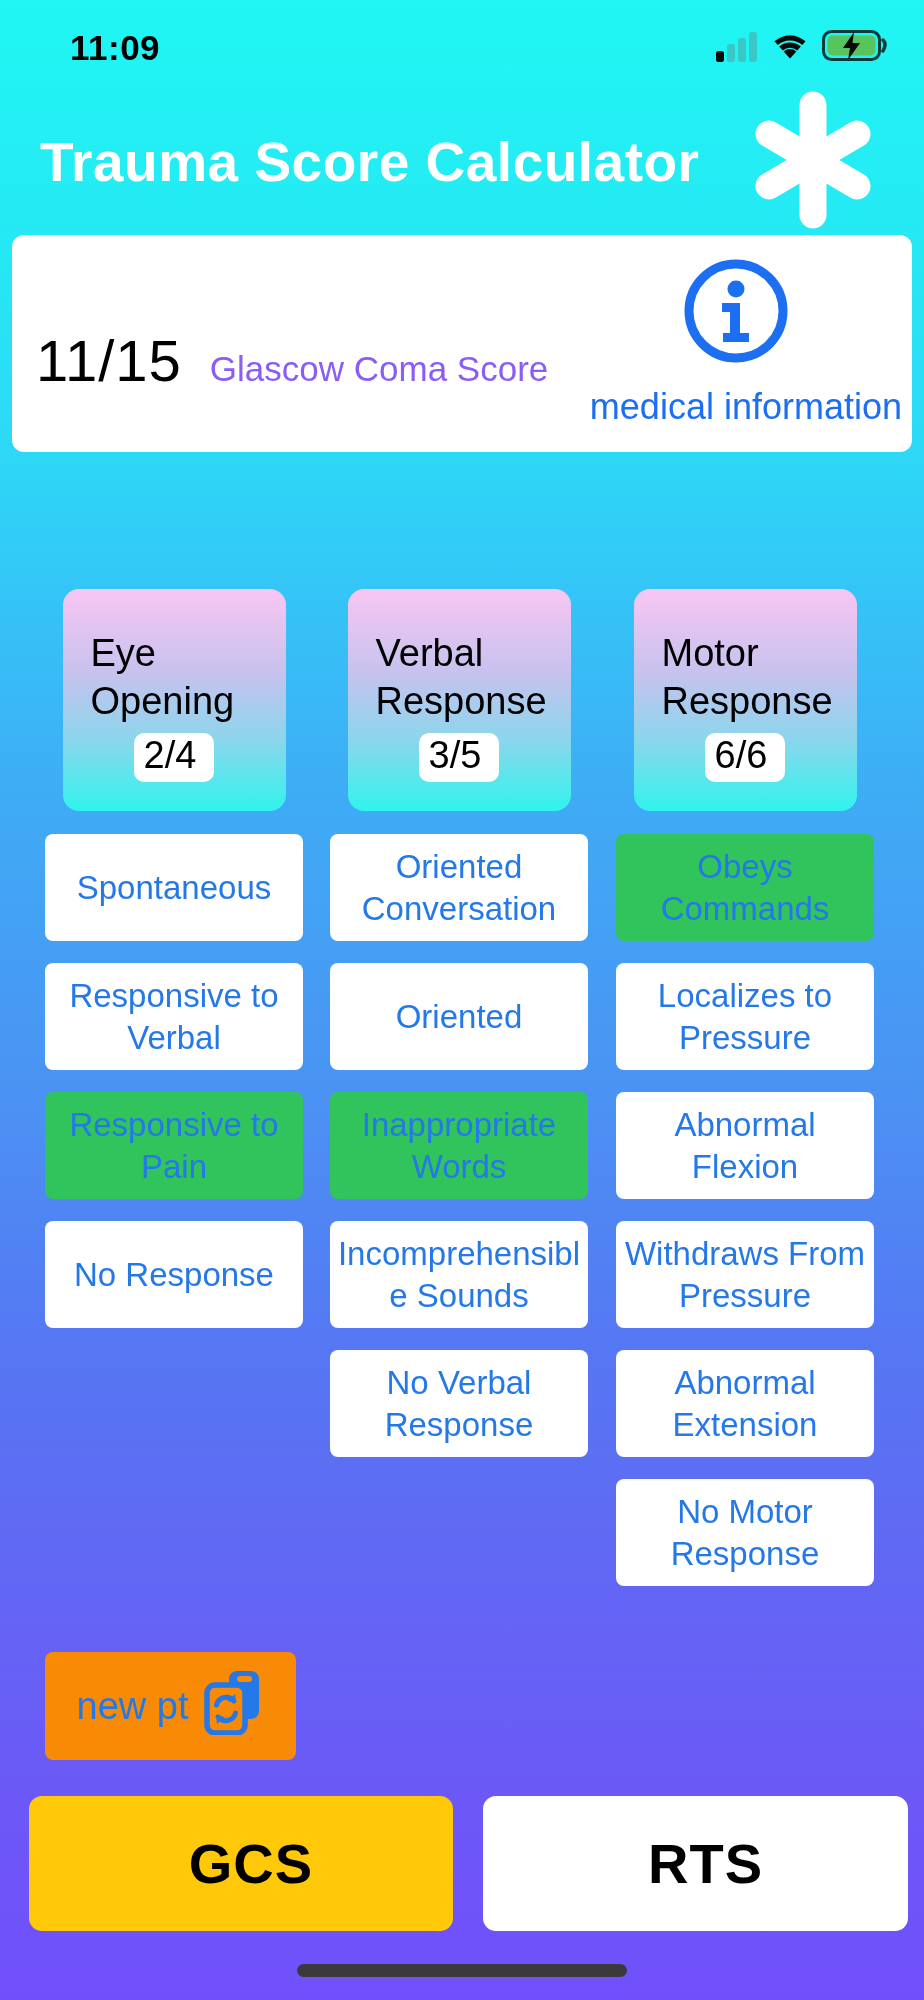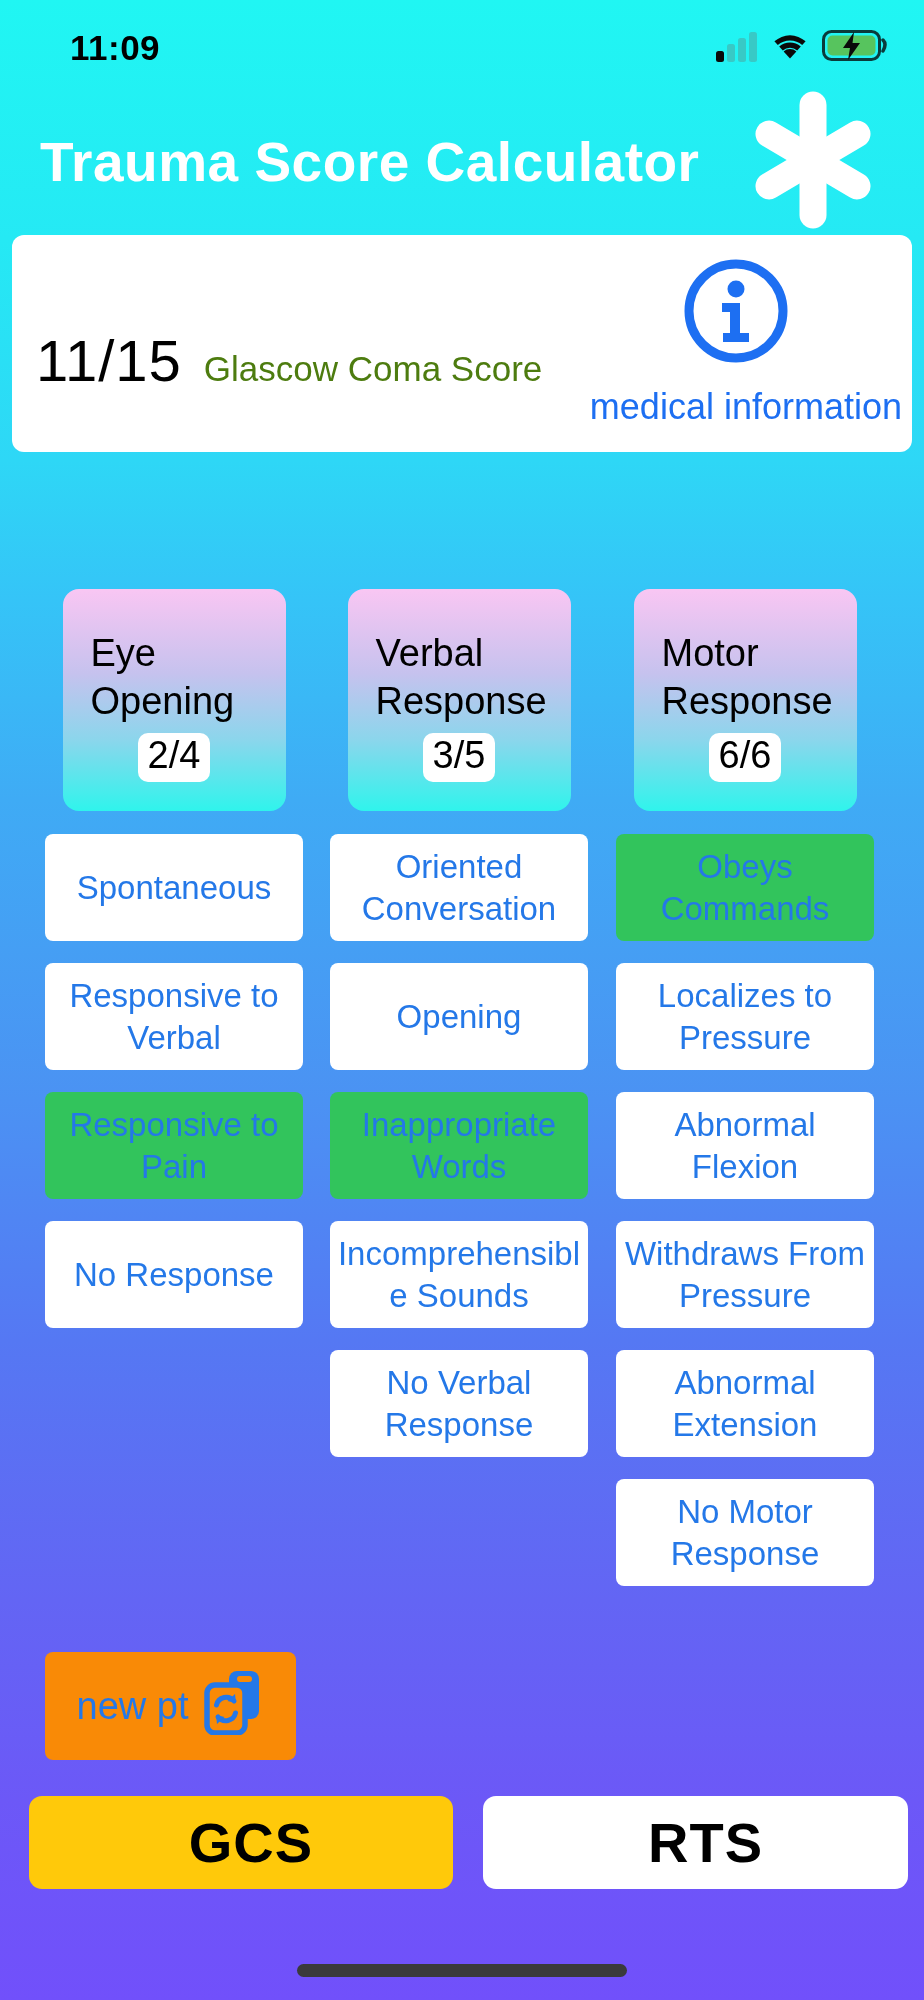--- a/index.html
+++ b/index.html
@@ -46,21 +46,21 @@
   
   .score-card {
     position: absolute; top: 235px; left: 12px; width: 900px; height: 217px;
     background: #fff; border-radius: 12px;
   }
   .score-row {
     position: absolute; left: 24px; top: 92px;
     display: flex; align-items: baseline;
   }
   .total-score { font-size: 58px; color: #000; font-weight: 400; letter-spacing: 1px; }
-  .score-label { font-size: 35px; color: #4d7c0f; margin-left: 22px; }
+  .score-label { font-size: 35px; color: #8b5cf6; margin-left: 28px; }
   .info-icon-wrap { position: absolute; left: 668px; top: 20px; cursor: pointer; }
   .medical-link {
     position: absolute; right: 10px; bottom: 24px;
     font-size: 36px; color: var(--link-blue); cursor: pointer;
   }
 
   
   .columns-row { position: absolute; top: 588px; left: 0; width: 924px; }
   .gcs-column { position: absolute; top: 0; width: 258px; }
   .gcs-column.c0 { left: 45px; }
@@ -72,21 +72,21 @@
     border-radius: 16px;
     background: linear-gradient(180deg, #F9C6F3 0%, #C6C2EE 38%, #8BD6EC 68%, #2FF4EC 100%);
     padding: 40px 0 0 28px;
     display: flex; flex-direction: column;
   }
   .tile-label {
     font-size: 38px; color: #000; line-height: 48px; max-width: 180px;
   }
   .tile-score-badge {
     align-self: center; margin-top: 8px; margin-left: -28px;
-    background: #fff; border-radius: 10px; padding: 1px 10px 5px 10px;
+    background: #fff; border-radius: 10px; padding: 1px 18px 5px 10px;
     font-size: 38px; color: #000;
   }
 
   .option-button {
     width: 258px; height: 107px; margin-bottom: 22px;
     background: #fff; border-radius: 8px; border: none;
     display: flex; align-items: center; justify-content: center;
     text-align: center;
     font-family: inherit;
     font-size: 33px; color: var(--accent-blue); line-height: 42px;
@@ -95,21 +95,21 @@
   .option-button.selected { background: var(--selected-green); }
 
   
   .new-pt-button {
     position: absolute; left: 45px; top: 1652px; width: 251px; height: 108px;
     background: var(--new-pt-orange); border: none; border-radius: 8px;
     display: flex; align-items: center; justify-content: center; gap: 14px;
     font-family: inherit; font-size: 38px; color: var(--accent-blue); cursor: pointer;
   }
   .tab-button {
-    position: absolute; top: 1796px; height: 93px;
+    position: absolute; top: 1796px; height: 135px;
     border: none; border-radius: 13px;
     display: flex; align-items: center; justify-content: center;
     font-family: inherit; font-size: 56px; font-weight: 700; color: #000;
     letter-spacing: 1px; cursor: pointer; padding-left: 20px;
   }
   .gcs-tab { left: 29px; width: 424px; background: var(--gcs-yellow); }
   .rts-tab { left: 483px; width: 425px; background: #fff; }
 
   .home-indicator {
     position: absolute; left: 297px; top: 1964px; width: 330px; height: 13px;
@@ -188,21 +188,21 @@
         <button class="option-button">Responsive to Verbal</button>
         <button class="option-button selected">Responsive to Pain</button>
         <button class="option-button">No Response</button>
       </div>
     <div class="gcs-column c1">
         <div class="tile">
           <div class="tile-label">Verbal Response</div>
           <div class="tile-score-badge">3/5</div>
         </div>
         <button class="option-button">Oriented Conversation</button>
-        <button class="option-button">Opening</button>
+        <button class="option-button">Oriented</button>
         <button class="option-button selected">Inappropriate Words</button>
         <button class="option-button">Incomprehensible Sounds</button>
         <button class="option-button">No Verbal Response</button>
       </div>
     <div class="gcs-column c2">
         <div class="tile">
           <div class="tile-label">Motor Response</div>
           <div class="tile-score-badge">6/6</div>
         </div>
         <button class="option-button selected">Obeys Commands</button>

